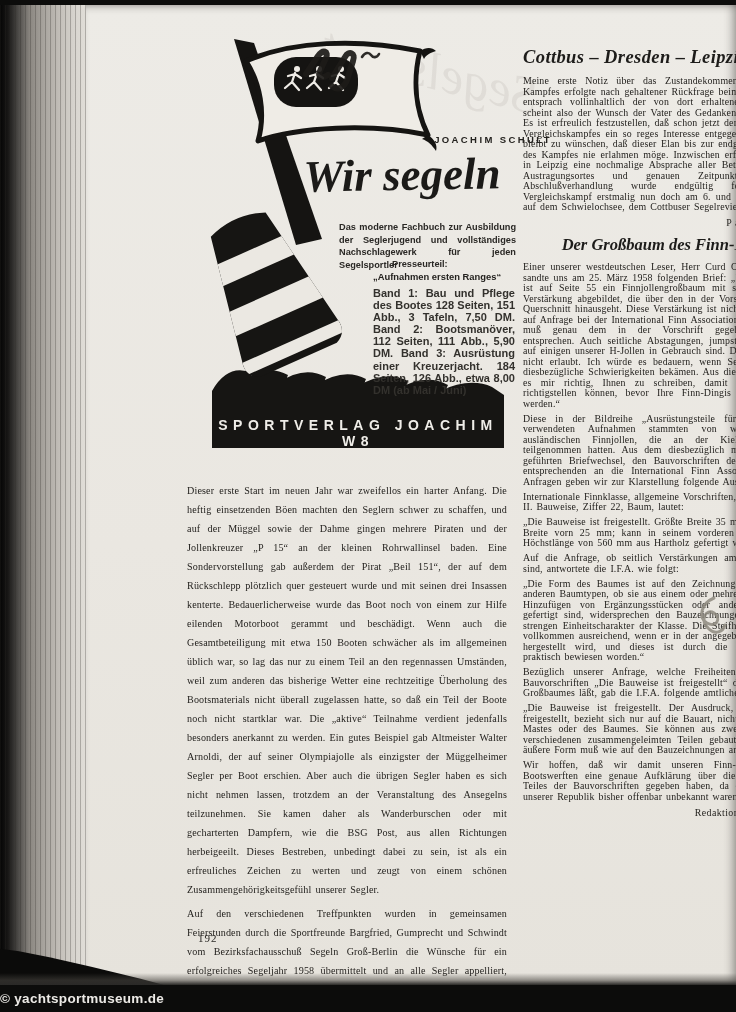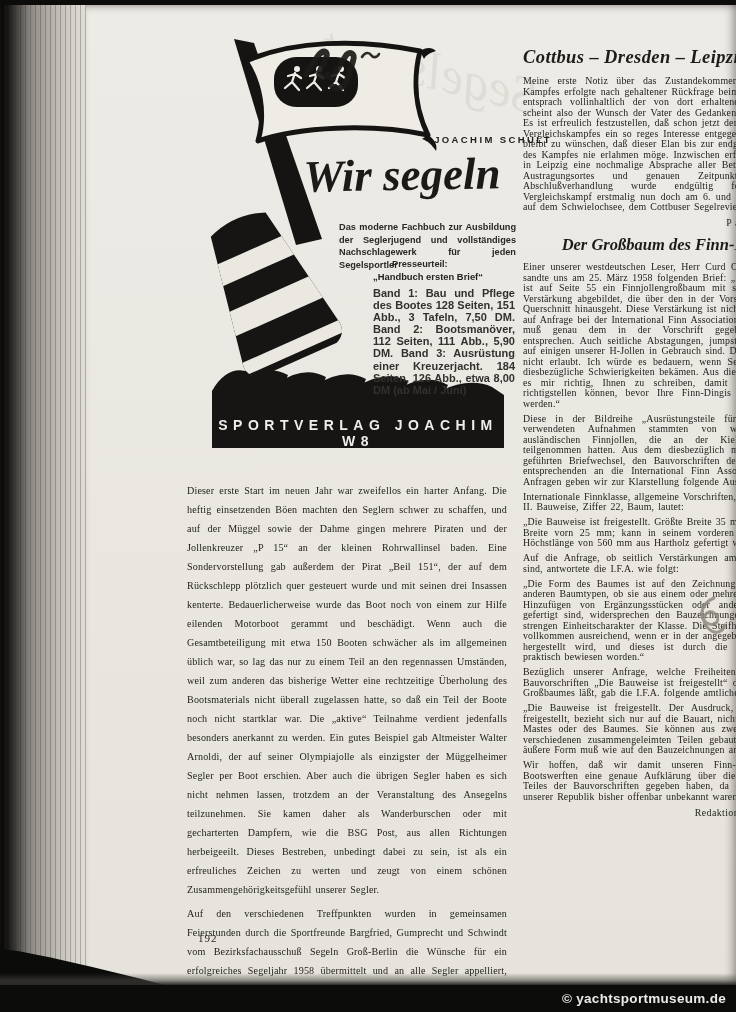--- a/index.html
+++ b/index.html
@@ -23,21 +23,21 @@
   
   .page{
     position:absolute; left:86px; top:5px; right:0; bottom:27px;
     background:linear-gradient(180deg,#edebe6 0%, #eae7e1 55%, #e6e3dc 100%);
     box-shadow:inset -9px 0 10px -6px rgba(55,52,48,.45), inset 0 6px 8px -6px rgba(40,38,35,.5);
   }
   .top-strip{position:absolute;left:0;top:0;right:0;height:5px;background:#0c0c0b;}
   .bottom-shadow{position:absolute;left:0;right:0;bottom:27px;height:12px;
     background:linear-gradient(180deg, rgba(110,106,100,0) 0%, rgba(75,72,67,.55) 60%, #2a2927 100%);}
   .bottom-bar{position:absolute;left:0;right:0;bottom:0;height:27px;background:#0c0c0b;
-    display:flex;align-items:center;justify-content:flex-end;padding-right:10px;box-sizing:border-box;}
+    display:flex;align-items:center;justify-content:flex-start;padding-right:10px;box-sizing:border-box;}
   .watermark{color:#eceae6;font-family:"Liberation Sans",sans-serif;font-weight:bold;font-size:13.5px;letter-spacing:.3px;}
 
   
   .ad{position:absolute;left:96px;top:28px;width:336px;height:446px;}
   .ad svg{position:absolute;left:0;top:0;}
   .ghost{
     position:absolute;left:40px;top:-4px;width:320px;
     font-style:italic;font-size:52px;color:rgba(95,88,76,.09);
     transform:rotate(14deg) scaleX(-1);white-space:nowrap;pointer-events:none;
   }
@@ -141,21 +141,21 @@
               <path d="M1,-9 L-2,0 M1,-8 L7,-4 M1,-8 L-6,-6 M-2,0 L5,8 M-2,0 L-9,6"></path>
             </g>
           </g>
         </g>
       </svg>
 
       <div class="ad-author">JOACHIM SCHULT</div>
       <div class="ad-title">Wir segeln</div>
       <div class="ad-desc">Das moderne Fachbuch zur Ausbildung der Seglerjugend und vollständiges Nachschlagewerk für jeden Segelsportler</div>
       <div class="ad-press-label">Presseurteil:</div>
-      <div class="ad-press-quote">„Handbuch ersten Brief“</div>
+      <div class="ad-press-quote">„Aufnahmen ersten Ranges“</div>
       <div class="ad-volumes">Band 1: Bau und Pflege des Bootes 128 Seiten, 151 Abb., 3 Tafeln, 7,50 DM. Band 2: Bootsmanöver, 112 Seiten, 111 Abb., 5,90 DM. Band 3: Ausrüstung einer Kreuzerjacht. 184 Seiten, 126 Abb., etwa 8,00 DM (ab Mai / Juni)</div>
       <div class="ad-publisher">SPORTVERLAG JOACHIM W8</div>
     </div>
 
     <div class="col-left body-text">
       <p>Dieser erste Start im neuen Jahr war zweifellos ein harter Anfang. Die heftig einsetzenden Böen machten den Seglern schwer zu schaffen, und auf der Müggel sowie der Dahme gingen mehrere Piraten und der Jollenkreuzer „P 15“ an der kleinen Rohrwallinsel baden. Eine Sondervorstellung gab außerdem der Pirat „Beil 151“, der auf dem Rückschlepp plötzlich quer gesteuert wurde und mit seinen drei Insassen kenterte. Bedauerlicherweise wurde das Boot noch von einem zur Hilfe eilenden Motorboot gerammt und beschädigt. Wenn auch die Gesamtbeteiligung mit etwa 150 Booten schwächer als im allgemeinen üblich war, so lag das nur zu einem Teil an den regennassen Umständen, weil zum anderen das bisherige Wetter eine rechtzeitige Überholung des Bootsmaterials nicht überall zugelassen hatte, so daß ein Teil der Boote noch nicht startklar war. Die „aktive“ Teilnahme verdient jedenfalls besonders anerkannt zu werden. Ein gutes Beispiel gab Altmeister Walter Arnoldi, der auf seiner Olympiajolle als einzigster der Müggelheimer Segler per Boot erschien. Aber auch die übrigen Segler haben es sich nicht nehmen lassen, trotzdem an der Veranstaltung des Ansegelns teilzunehmen. Sie kamen daher als Wanderburschen oder mit gecharterten Dampfern, wie die BSG Post, aus allen Richtungen herbeigeeilt. Dieses Bestreben, unbedingt dabei zu sein, ist als ein erfreuliches Zeichen zu werten und zeugt von einem schönen Zusammengehörigkeitsgefühl unserer Segler.</p>
       <p>Auf den verschiedenen Treffpunkten wurden in gemeinsamen Feierstunden durch die Sportfreunde Bargfried, Gumprecht und Schwindt vom Bezirksfachausschuß Segeln Groß-Berlin die Wünsche für ein erfolgreiches Segeljahr 1958 übermittelt und an alle Segler appelliert, mit allen Kräften für den Frieden einzutreten, eine klare und eindeutige Stellung zu beziehen und keine Halbheiten zu dulden. Die neue Segelsaison wurde mit dem feierlichen Gelöbnis aller Segler eröffnet, im Kampf um die Erhaltung des Friedens und der Befreiung der Menschheit vom ständigen Alpdruck der Kriegsgefahr nicht nachzulassen. Mit einer Protestadresse an die Westberliner Staatsanwaltschaft gegen die unberechtigte Inhaftierung der beiden Sportfreunde Dorsch und Rößler schlossen die eindrucksvollen Kundgebungen.</p>
       <div class="sig">Bruno Ulemann</div>
     </div>
 

